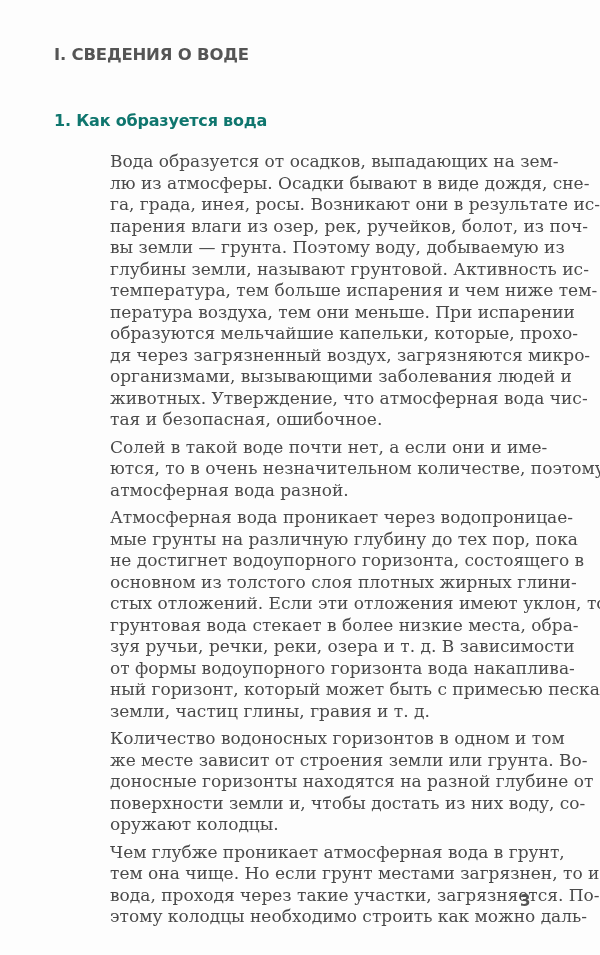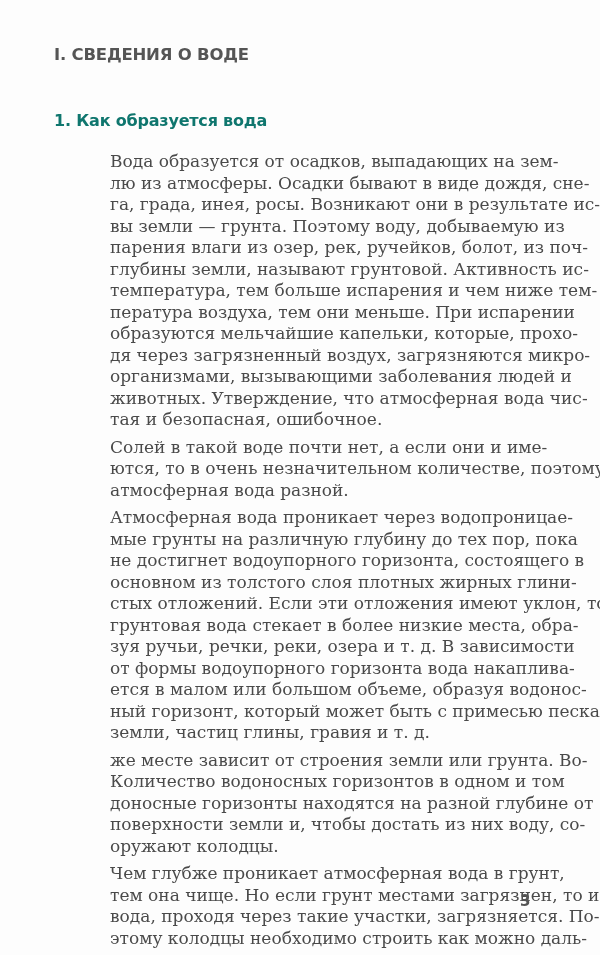--- a/index.html
+++ b/index.html
@@ -92,22 +92,22 @@
 
 <div class="page">
   <h1 class="chapter-title">I. СВЕДЕНИЯ О ВОДЕ</h1>
   <h2 class="section-title">1. Как образуется вода</h2>
 
   <div class="body-text">
     <div class="para">
         <span class="line first">Вода образуется от осадков, выпадающих на зем-</span>
         <span class="line">лю из атмосферы. Осадки бывают в виде дождя, сне-</span>
         <span class="line">га, града, инея, росы. Возникают они в результате ис-</span>
+        <span class="line">парения влаги из озер, рек, ручейков, болот, из поч-</span>
         <span class="line">вы земли — грунта. Поэтому воду, добываемую из</span>
-        <span class="line">парения влаги из озер, рек, ручейков, болот, из поч-</span>
         <span class="line">глубины земли, называют грунтовой. Активность ис-</span>
         <span class="line">температура, тем больше испарения и чем ниже тем-</span>
         <span class="line">пература воздуха, тем они меньше. При испарении</span>
         <span class="line">образуются мельчайшие капельки, которые, прохо-</span>
         <span class="line">дя через загрязненный воздух, загрязняются микро-</span>
         <span class="line">организмами, вызывающими заболевания людей и</span>
         <span class="line">животных. Утверждение, что атмосферная вода чис-</span>
         <span class="line last">тая и безопасная, ошибочное.</span>
       </div>
     <div class="para">
@@ -117,27 +117,26 @@
       </div>
     <div class="para">
         <span class="line first">Атмосферная вода проникает через водопроницае-</span>
         <span class="line">мые грунты на различную глубину до тех пор, пока</span>
         <span class="line">не достигнет водоупорного горизонта, состоящего в</span>
         <span class="line">основном из толстого слоя плотных жирных глини-</span>
         <span class="line">стых отложений. Если эти отложения имеют уклон, то</span>
         <span class="line">грунтовая вода стекает в более низкие места, обра-</span>
         <span class="line">зуя ручьи, речки, реки, озера и т. д. В зависимости</span>
         <span class="line">от формы водоупорного горизонта вода накаплива-</span>
-        <span class="line">ется в малом или большом объеме, образуя водонос-</span>
         <span class="line">ный горизонт, который может быть с примесью песка,</span>
         <span class="line last">земли, частиц глины, гравия и т. д.</span>
       </div>
     <div class="para gap">
+        <span class="line first">Количество водоносных горизонтов в одном и том</span>
         <span class="line">же месте зависит от строения земли или грунта. Во-</span>
-        <span class="line first">Количество водоносных горизонтов в одном и том</span>
         <span class="line">доносные горизонты находятся на разной глубине от</span>
         <span class="line">поверхности земли и, чтобы достать из них воду, со-</span>
         <span class="line last">оружают колодцы.</span>
       </div>
     <div class="para gap">
         <span class="line first">Чем глубже проникает атмосферная вода в грунт,</span>
         <span class="line">тем она чище. Но если грунт местами загрязнен, то и</span>
         <span class="line">вода, проходя через такие участки, загрязняется. По-</span>
         <span class="line">этому колодцы необходимо строить как можно даль-</span>
       </div>

